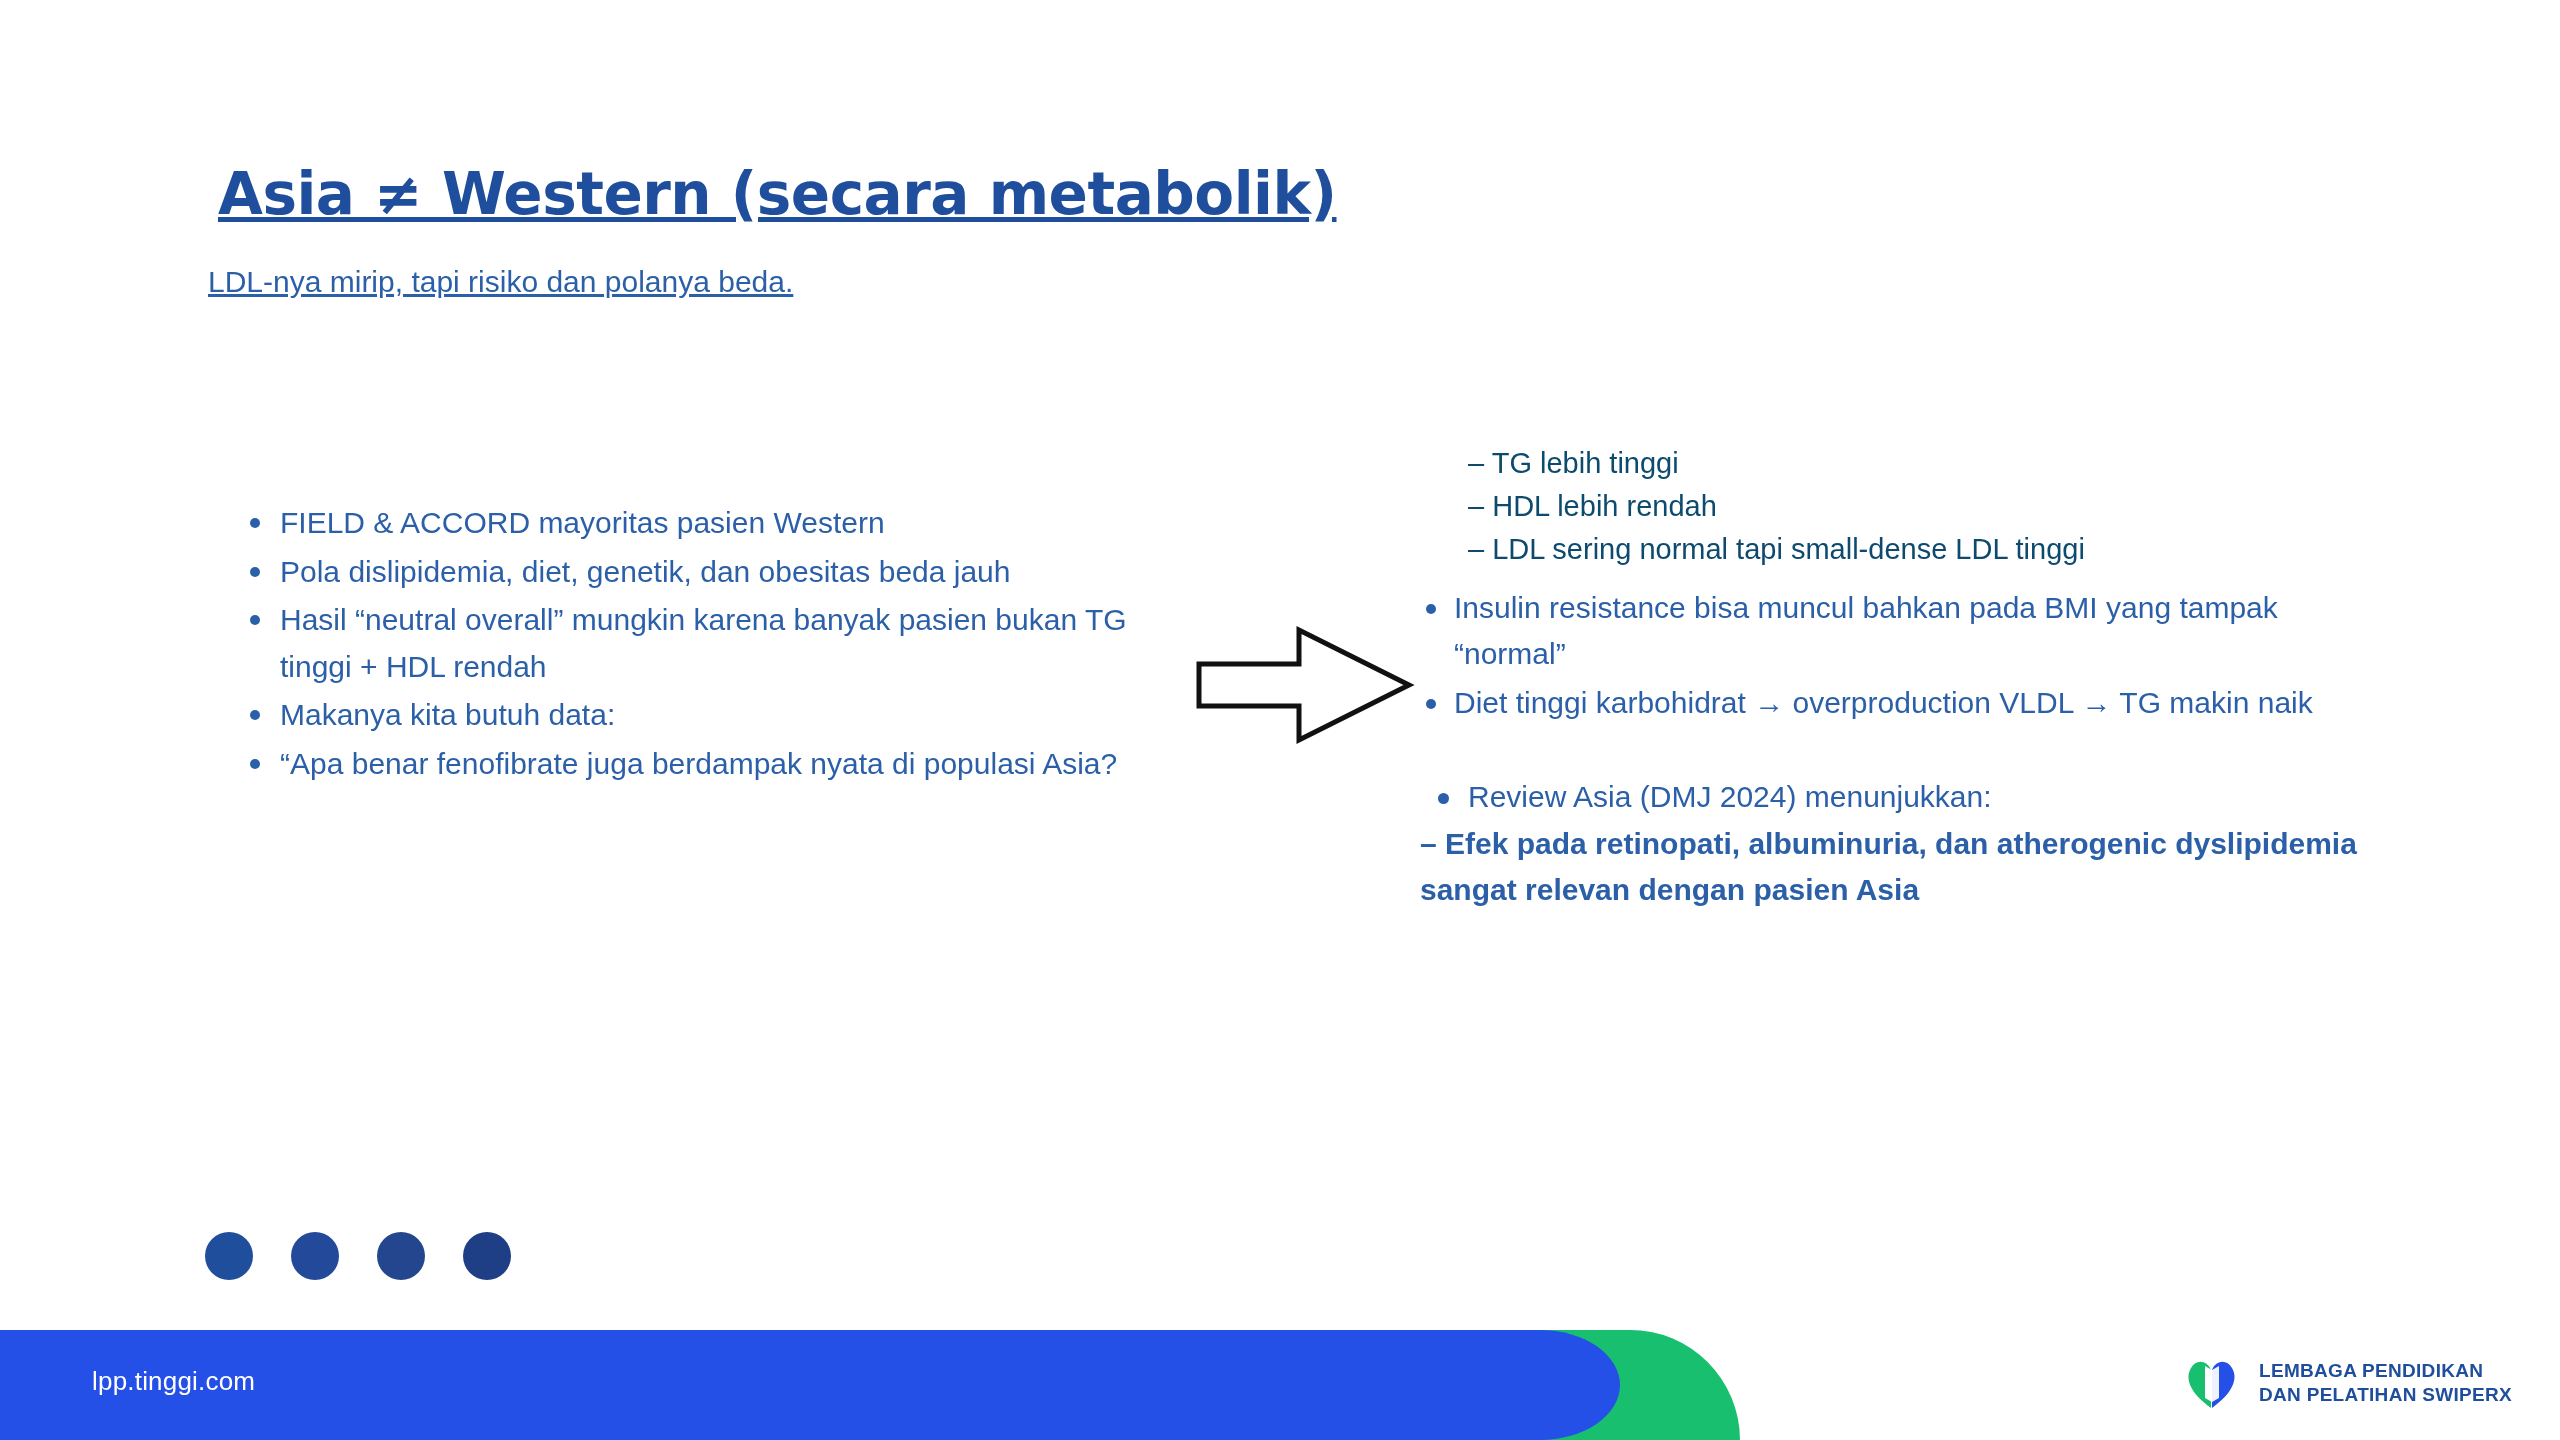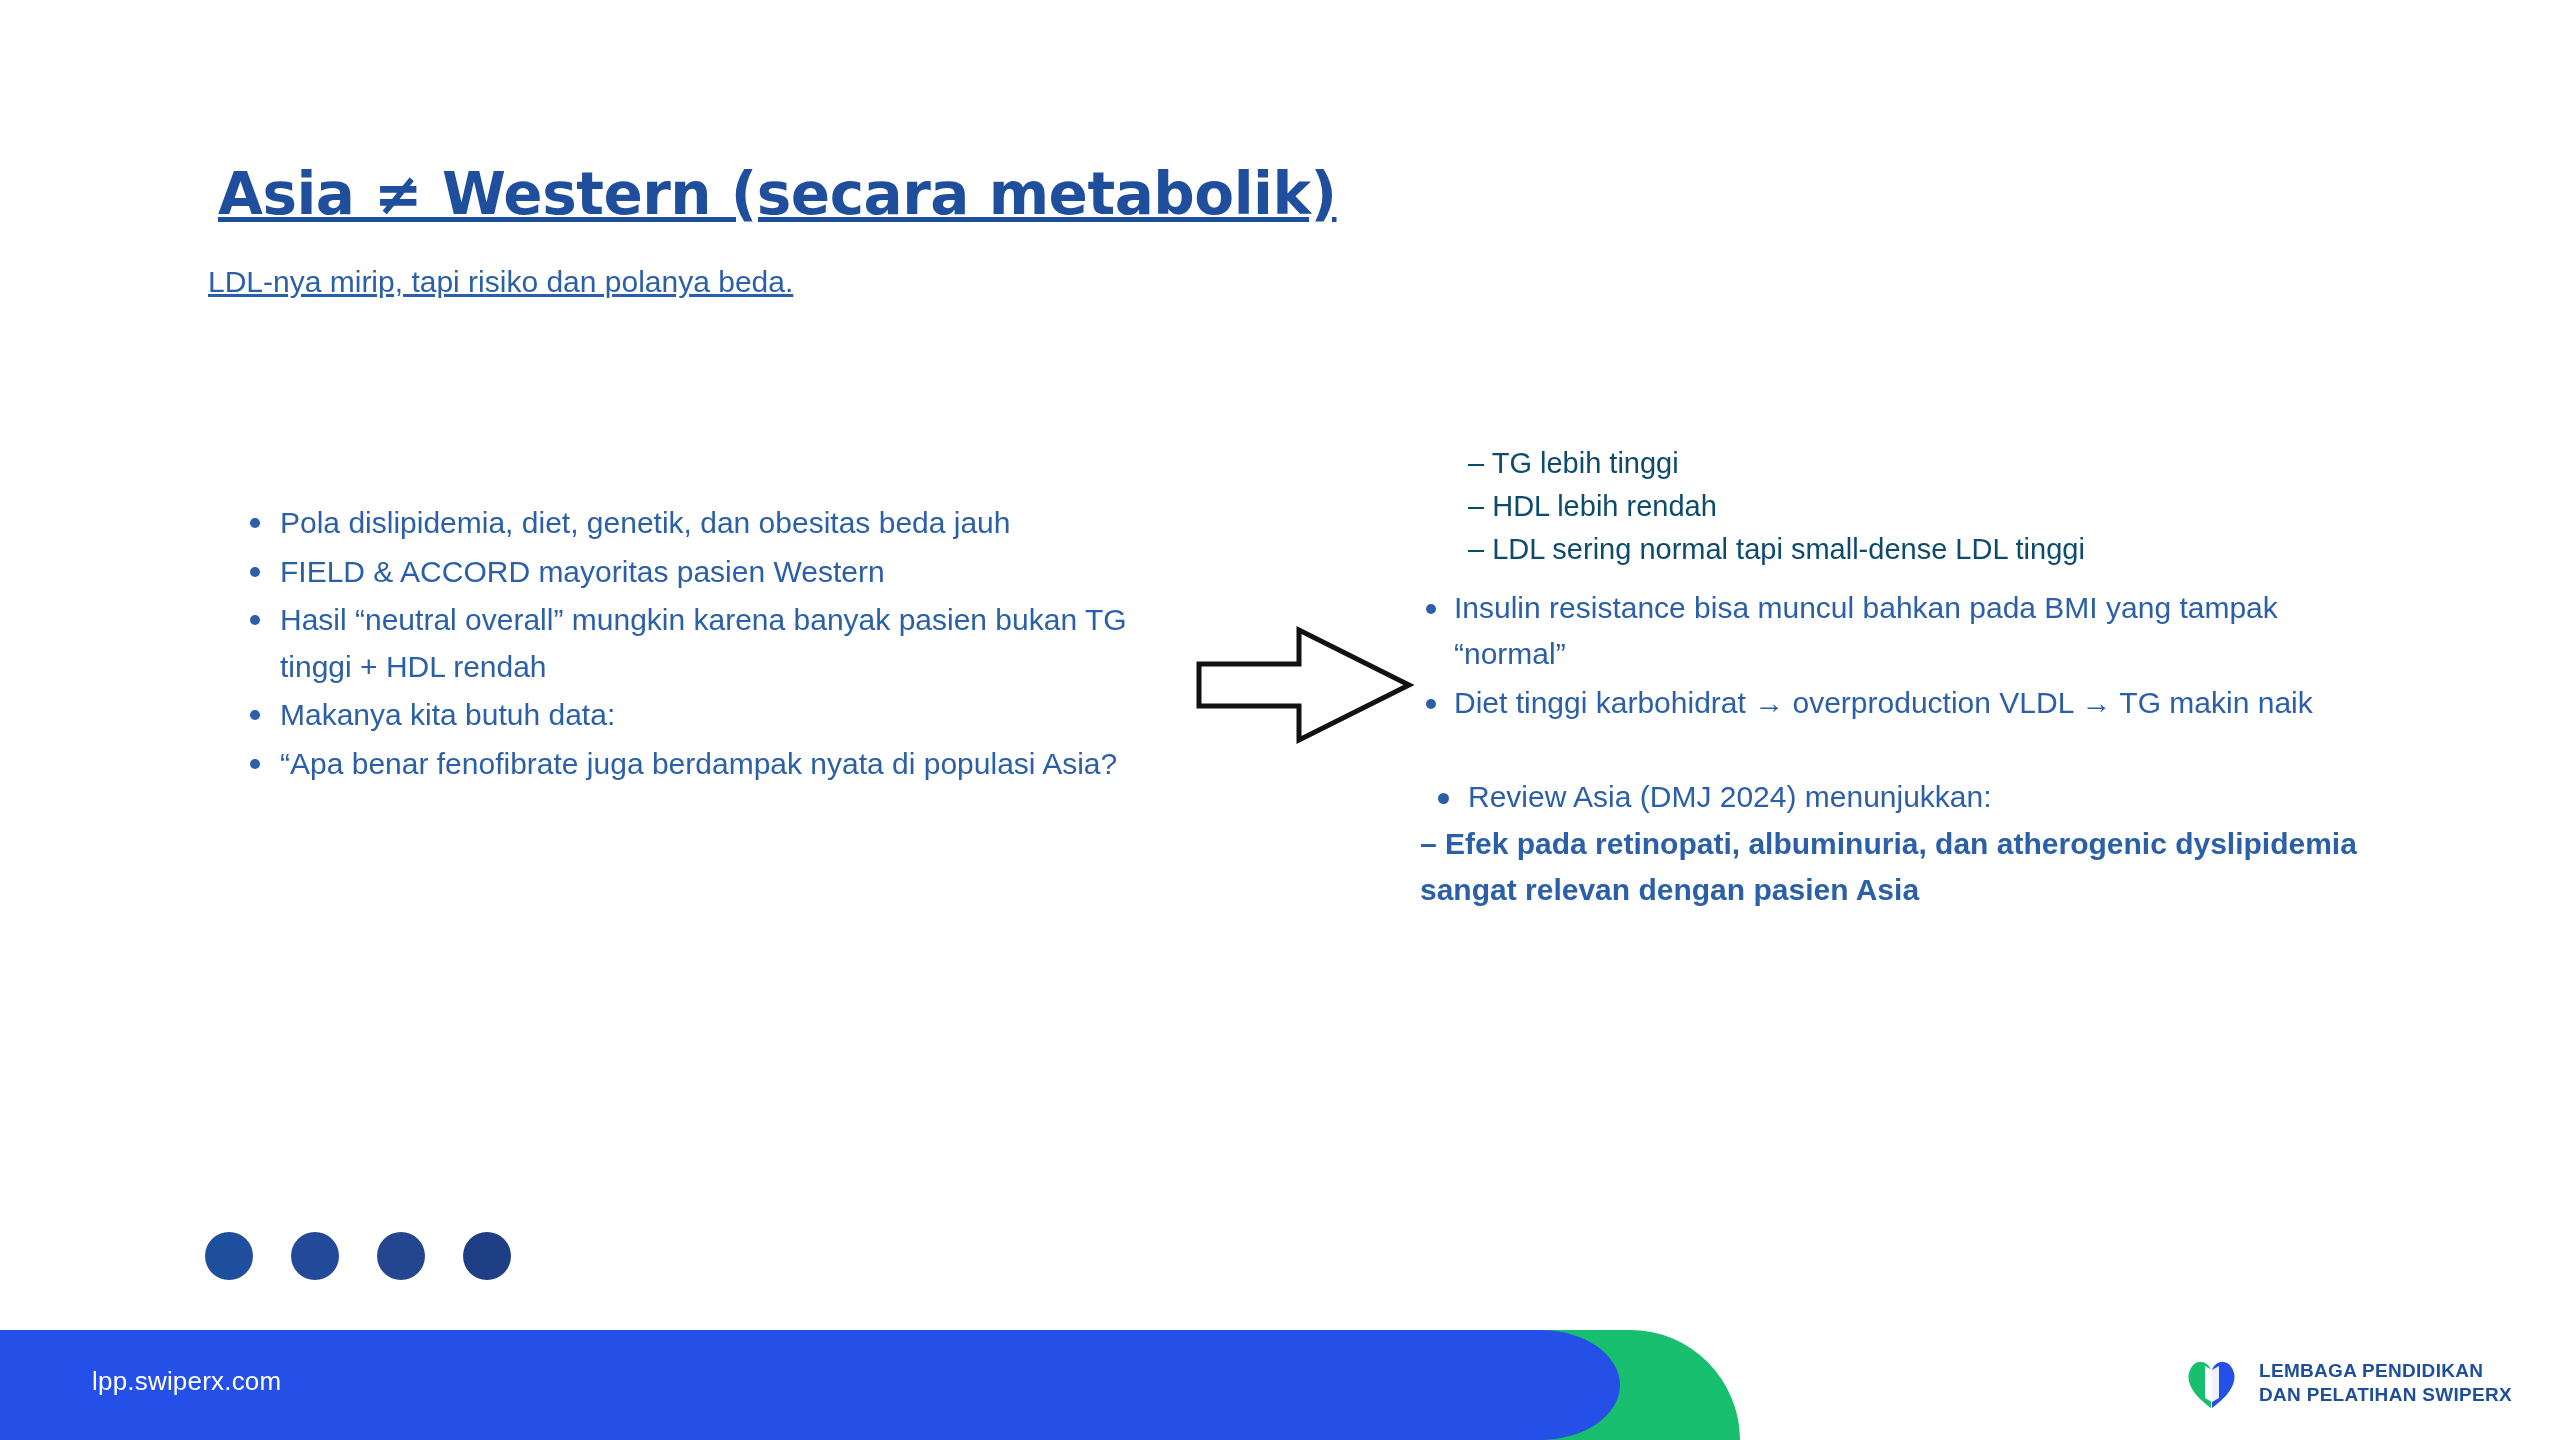--- a/index.html
+++ b/index.html
@@ -211,22 +211,22 @@
 </head>
 <body>
 
 <div class="slide">
 
   <div class="title">Asia ≠ Western (secara metabolik)</div>
   <div class="subtitle">LDL-nya mirip, tapi risiko dan polanya beda.</div>
 
   <div class="left-col">
     <ul class="bullets">
+      <li>FIELD &amp; ACCORD mayoritas pasien Western</li>
       <li>Pola dislipidemia, diet, genetik, dan obesitas beda jauh</li>
-      <li>FIELD &amp; ACCORD mayoritas pasien Western</li>
       <li>Hasil “neutral overall” mungkin karena banyak pasien bukan TG tinggi + HDL rendah</li>
       <li>Makanya kita butuh data:</li>
       <li>“Apa benar fenofibrate juga berdampak nyata di populasi Asia?</li>
     </ul>
   </div>
 
   <div class="arrow">
     <svg width="220" height="130" viewBox="0 0 220 130">
       <polygon points="4,44 104,44 104,10 214,65 104,120 104,86 4,86" fill="#ffffff" stroke="#111111" stroke-width="5" stroke-linejoin="miter"></polygon>
     </svg>
@@ -248,21 +248,21 @@
   <div class="dots">
     <div class="dot d1"></div>
     <div class="dot d2"></div>
     <div class="dot d3"></div>
     <div class="dot d4"></div>
   </div>
 
   <div class="footer">
     <div class="footer-green"></div>
     <div class="footer-blue"></div>
-    <div class="footer-url">lpp.swiperx.com</div>
+    <div class="footer-url">lpp.tinggi.com</div>
     <div class="logo">
       <span class="logo-mark">
         <svg width="62" height="62" viewBox="0 0 62 62">
           <path d="M30 56 C8 40 4 26 10 16 C15 7 26 8 30 18 C30 18 30 18 30 18 L30 56 Z" fill="#18bf6f"></path>
           <path d="M31 18 C35 8 46 7 51 16 C57 26 53 40 31 56 Z" fill="#2550e8"></path>
           <path d="M24 14 L31 18 L31 50 L24 46 Z" fill="#ffffff"></path>
           <path d="M31 18 L38 14 L38 46 L31 50 Z" fill="#eef3ff"></path>
         </svg>
       </span>
       <span class="logo-text">

